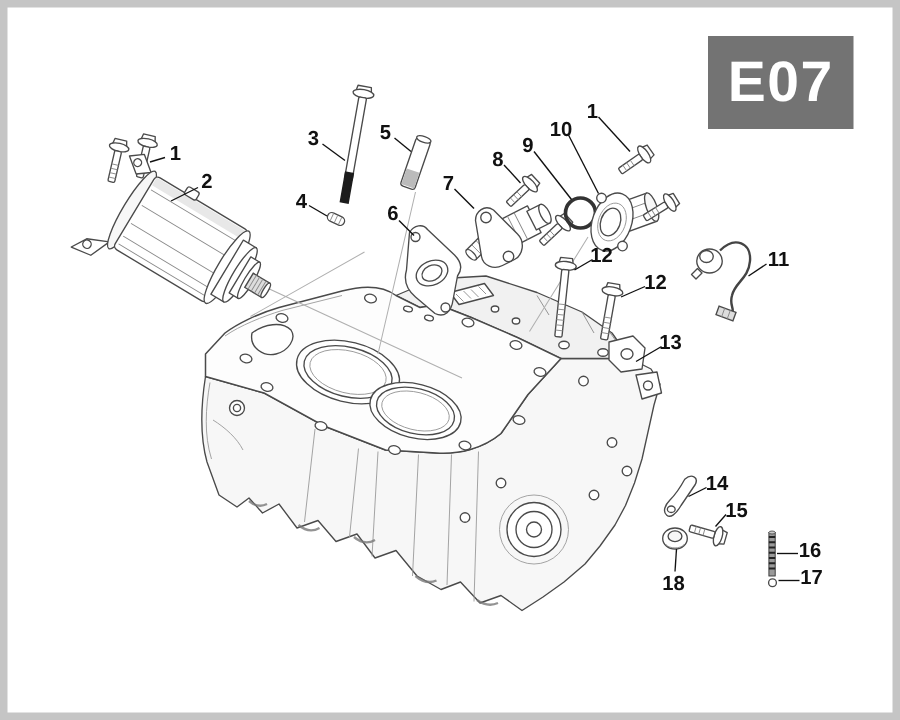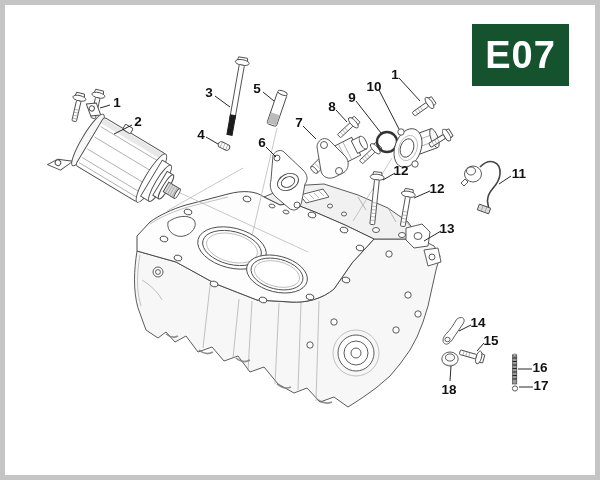--- a/index.html
+++ b/index.html
@@ -21,21 +21,21 @@
   .shadow{fill:none;stroke:#787878;stroke-width:1.6;opacity:.8;}
   .leader{stroke:#111;stroke-width:.9;}
   .callout{font:bold 13.5px "Liberation Sans",sans-serif;fill:#111;text-anchor:middle;dominant-baseline:central;}
 </style>
 </head>
 <body>
 
 <div id="stage">
   <div id="frame" style="border-color: rgb(197, 197, 197);"></div>
 
-  <div id="badge" style="background: #14532d;">
+  <div id="badge" style="background: #737373;">
     <span style="color: rgb(255, 255, 255);">E07</span>
   </div>
 
   <svg width="600" height="480" viewBox="0 0 600 480">
     <defs>
       <g id="boltS">
         <path class="ln" d="M -4 -7 L 4 -7 L 4.8 -3.2 L -4.8 -3.2 Z"></path>
         <ellipse class="ln" cx="0" cy="-1.8" rx="6.6" ry="2.7"></ellipse>
         <rect class="ln" x="-2.3" y="0.8" width="4.6" height="17" rx="1"></rect>
         <path class="th" d="M -2.3 8 h 4.6 M -2.3 11 h 4.6 M -2.3 14 h 4.6"></path>

